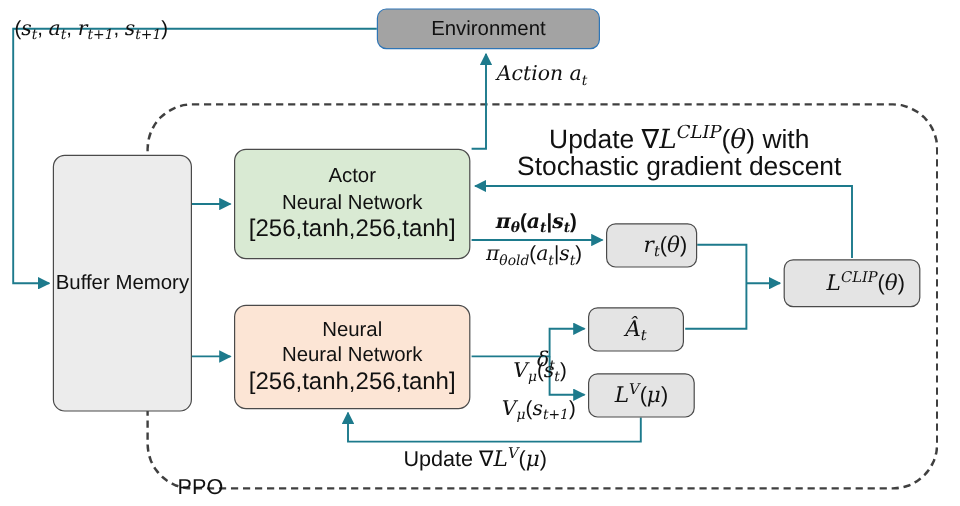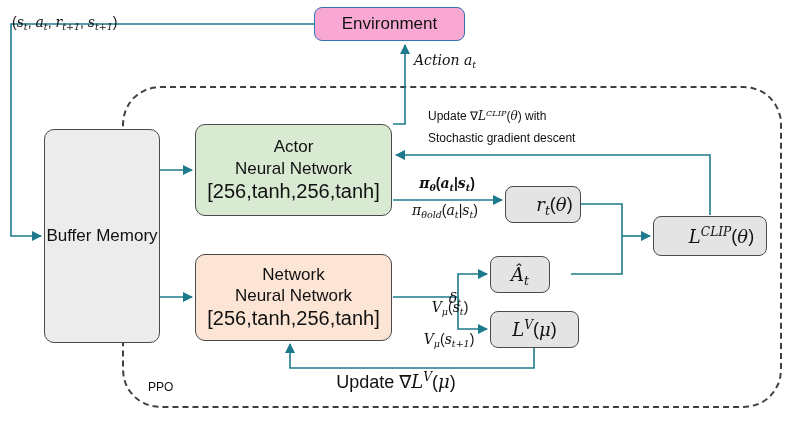--- a/index.html
+++ b/index.html
@@ -12,48 +12,48 @@
               border:2px dashed #3f3f3f; border-radius:38px; z-index:0; background:transparent; }
 
   
   svg.arrows { position:absolute; left:0; top:0; width:800px; height:422px; z-index:1; pointer-events:none; }
   .arr { stroke:#1d7a8c; stroke-width:1.6; fill:none; }
 
   
   .node { position:absolute; display:flex; align-items:center; justify-content:center; text-align:center;
           border:1.4px solid #4a4a4a; border-radius:8px; background:#e4e4e4; font-size:17px; z-index:2; }
   .node.col { flex-direction:column; line-height:1.25; }
-  .env    { left:314px; top:7px;   width:151px; height:34px; background:#f9a8d4; border:1.6px solid #2e75b6;text-align:right; }
+  .env    { left:314px; top:7px;   width:186px; height:34px; background:#a3a3a3; border:1.6px solid #2e75b6;text-align:right; }
   .buffer { left:44px;  top:129px; width:116px; height:214px; background:#ececec; border-radius:10px; line-height:1.3; }
   .actor  { left:195px; top:124px; width:197px; height:92px; background:#d9ead3; border-radius:10px; }
   .critic { left:195px; top:254px; width:197px; height:87px; background:#fce5d5; border-radius:10px; }
   .rt     { left:505px; top:186px; width:76px;  height:37px;padding-left:23px; }
-  .ahat   { left:490px; top:256px; width:60px;  height:37px; }
+  .ahat   { left:490px; top:256px; width:80px;  height:37px; }
   .lv     { left:490px; top:311px; width:89px;  height:37px; }
   .lclip  { left:653px; top:216px; width:114px; height:40px;padding-left:23px; }
   .small  { font-size:18px; }
   .config { font-size:20px; }
 
   
-  .lbl { position:absolute; z-index:3; font-size:14px; white-space:nowrap; }
+  .lbl { position:absolute; z-index:3; font-size:17px; white-space:nowrap; }
   .lbl i, .node i { font-family:"DejaVu Serif", serif; font-style:italic; }
   sub, sup { font-size:68%; line-height:0; }
   sub { vertical-align:-0.3em; }
   sup { vertical-align:0.55em; }
 
   .tuple   { left:12px;  top:14px; }
   .action  { left:414px; top:52px; }
-  .updclip { left:428px; top:105px; width:276px; text-align:left; line-height:22px; white-space:normal; font-size:12px; }
+  .updclip { left:428px; top:105px; width:276px; text-align:center; line-height:22px; white-space:normal; font-size:22px; }
   .pinew   { left:394px; top:175px; width:106px; text-align:center;font-weight:bold; }
   .piold   { left:388px; top:202px; width:114px; text-align:center; }
   .delta   { left:438px; top:246px; width:34px;  text-align:center;margin-top:44px; }
   .vst     { left:414px; top:299px; width:72px;  text-align:center; }
   .vst1    { left:408px; top:331px; width:82px;  text-align:center; }
   .updv    { left:318px; top:371px; width:156px; text-align:center; font-size:18px; }
-  .ppo     { left:148px; top:380px; font-size:12px; }
+  .ppo     { left:148px; top:396px; font-size:18px; }
 </style>
 </head>
 <body>
 
 <div class="canvas">
 
   <div class="boundary"></div>
 
   <svg class="arrows" viewBox="0 0 800 422">
     <defs>
@@ -78,21 +78,21 @@
 
   <div class="node buffer">Buffer Memory</div>
 
   <div class="node col actor">
     <div>Actor</div>
     <div>Neural Network</div>
     <div class="config">[256,tanh,256,tanh]</div>
   </div>
 
   <div class="node col critic">
-    <div>Network</div>
+    <div>Neural</div>
     <div>Neural Network</div>
     <div class="config">[256,tanh,256,tanh]</div>
   </div>
 
   <div class="node small rt"><i>r<sub>t</sub></i>(<i>θ</i>)</div>
   <div class="node small ahat">
       <i>Â<sub>t</sub></i>
     </div>
   <div class="node small lv"><i>L<sup>V</sup></i>(<i>μ</i>)</div>
   <div class="node small lclip"><i>L<sup>CLIP</sup></i>(<i>θ</i>)</div>

